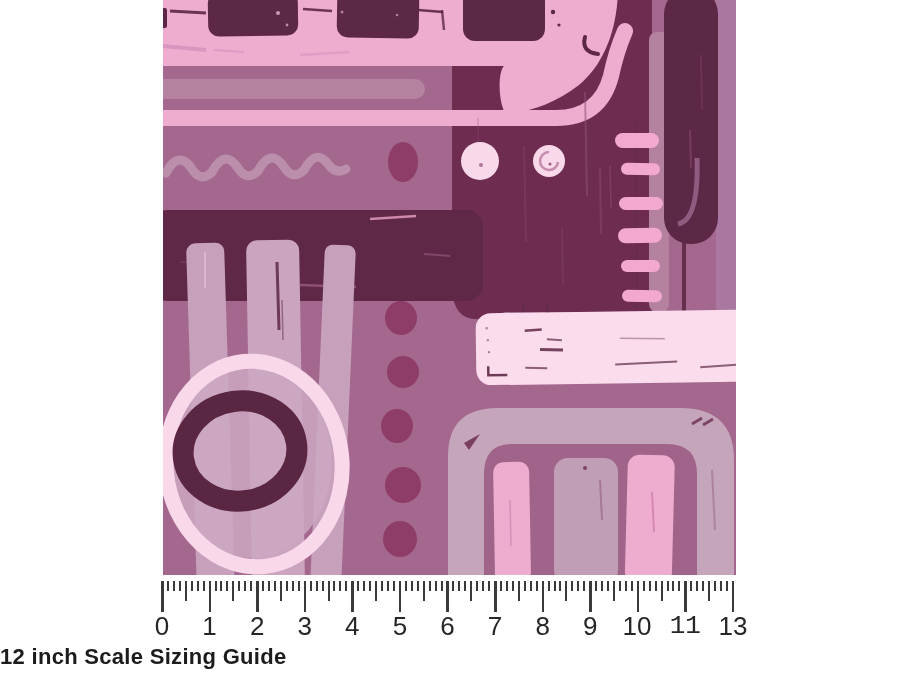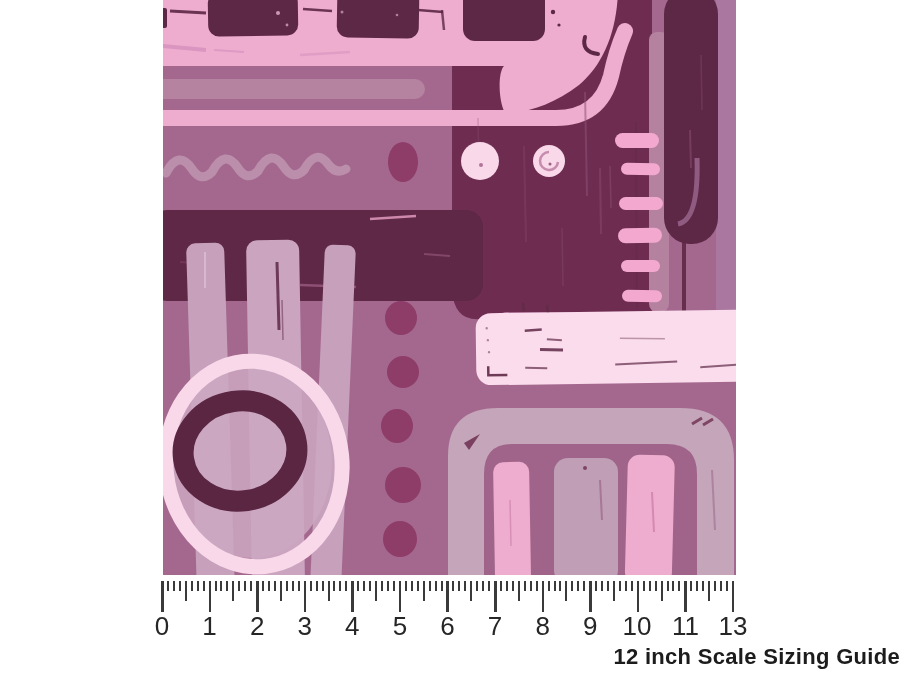--- a/index.html
+++ b/index.html
@@ -7,21 +7,21 @@
          font-family:"Liberation Sans",sans-serif;}
   .artwork{position:absolute;left:163px;top:0;width:573px;height:575px;}
   .artwork svg{display:block;}
   .ruler{position:absolute;left:162px;top:581px;width:571px;height:60px;}
   .tick{position:absolute;top:0;width:2px;background:var(--c-tick,#3a3a3a);transform:translateX(-1px);}
   .tick.fine{height:10px;}
   .tick.half{height:20px;}
   .tick.inch{height:31px;width:2.5px;}
   .ruler-number{position:absolute;top:31px;transform:translateX(-50%);
      font:400 26px/1.1 "Liberation Sans",sans-serif;color:var(--c-number,#262626);}
-  .guide-title{position:absolute;left:0;top:645px;width:900px;text-align:right;
+  .guide-title{position:absolute;left:0;top:645px;width:900px;text-align:left;
      font:700 22px/1.1 "Liberation Sans",sans-serif;color:var(--c-title,#1c1c1c);letter-spacing:.3px;}
 </style>
 </head>
 <body>
 
 <div class="stage">
 
   <div class="artwork">
     <svg width="573" height="575" viewBox="163 0 573 575" preserveAspectRatio="none">
 
@@ -268,19 +268,19 @@
         <div class="ruler-number" style="left: 47.58px;">1</div>
         <div class="ruler-number" style="left: 95.16px;">2</div>
         <div class="ruler-number" style="left: 142.74px;">3</div>
         <div class="ruler-number" style="left: 190.32px;">4</div>
         <div class="ruler-number" style="left: 237.9px;">5</div>
         <div class="ruler-number" style="left: 285.48px;">6</div>
         <div class="ruler-number" style="left: 333.06px;">7</div>
         <div class="ruler-number" style="left: 380.64px;">8</div>
         <div class="ruler-number" style="left: 428.22px;">9</div>
         <div class="ruler-number" style="left: 475px;">10</div>
-        <div class="ruler-number" style="left: 523.38px;">11</div>
+        <div class="ruler-number" style="left: 523.38px; font-family: Liberation Mono, monospace;">11</div>
         <div class="ruler-number" style="left: 570.96px;">13</div>
       </div>
   </div>
 
   <div class="guide-title">12 inch Scale Sizing Guide</div>
 </div>
 
 </body></html>

